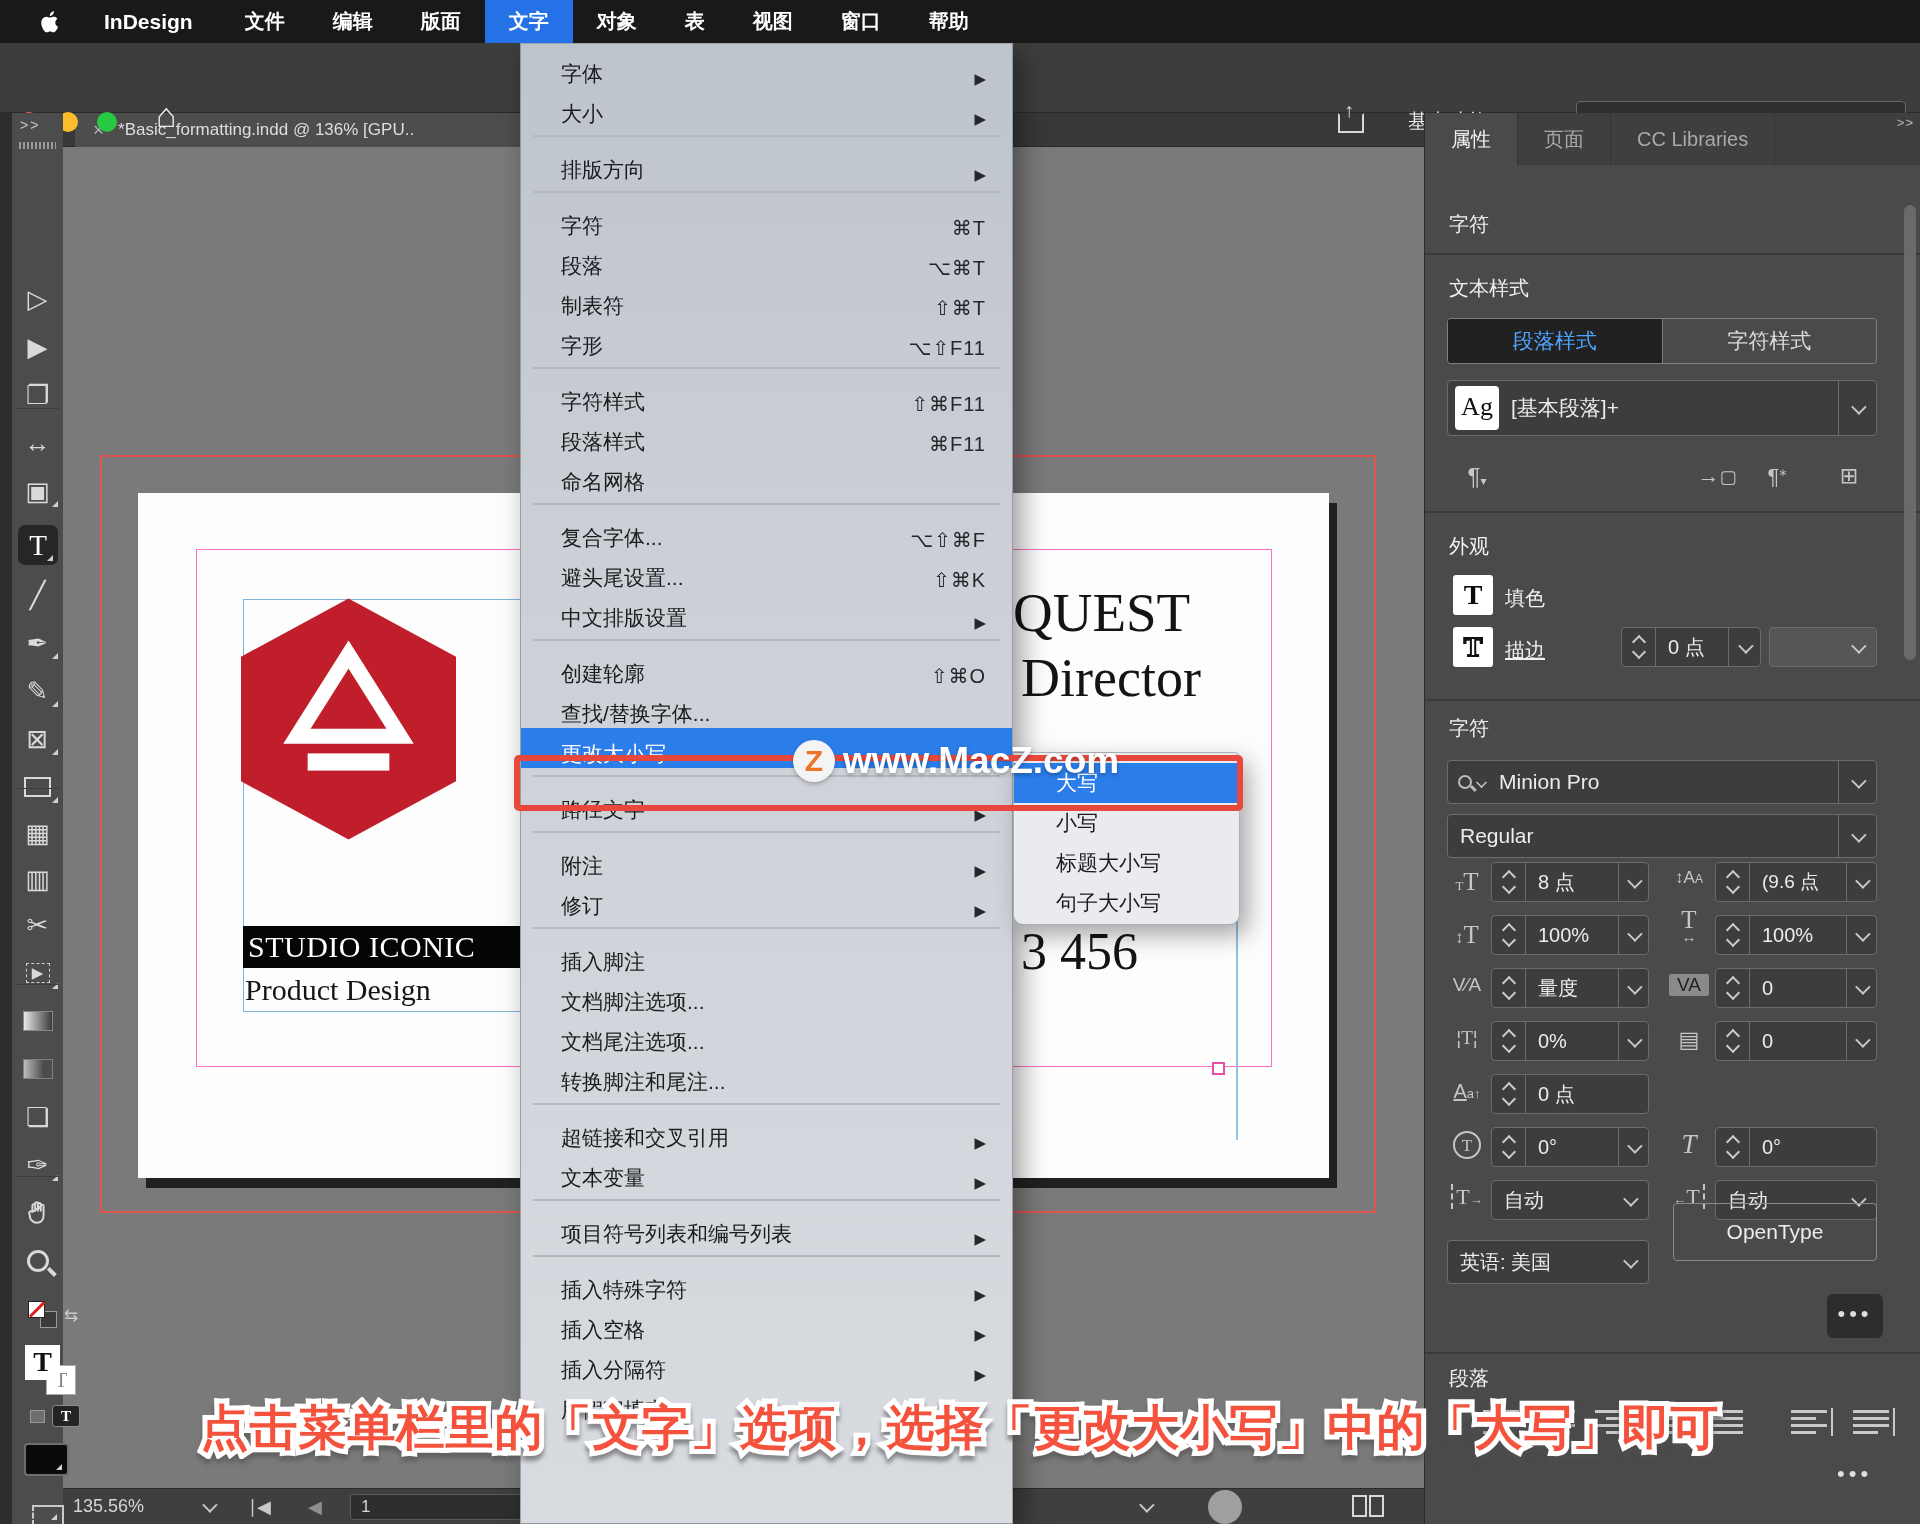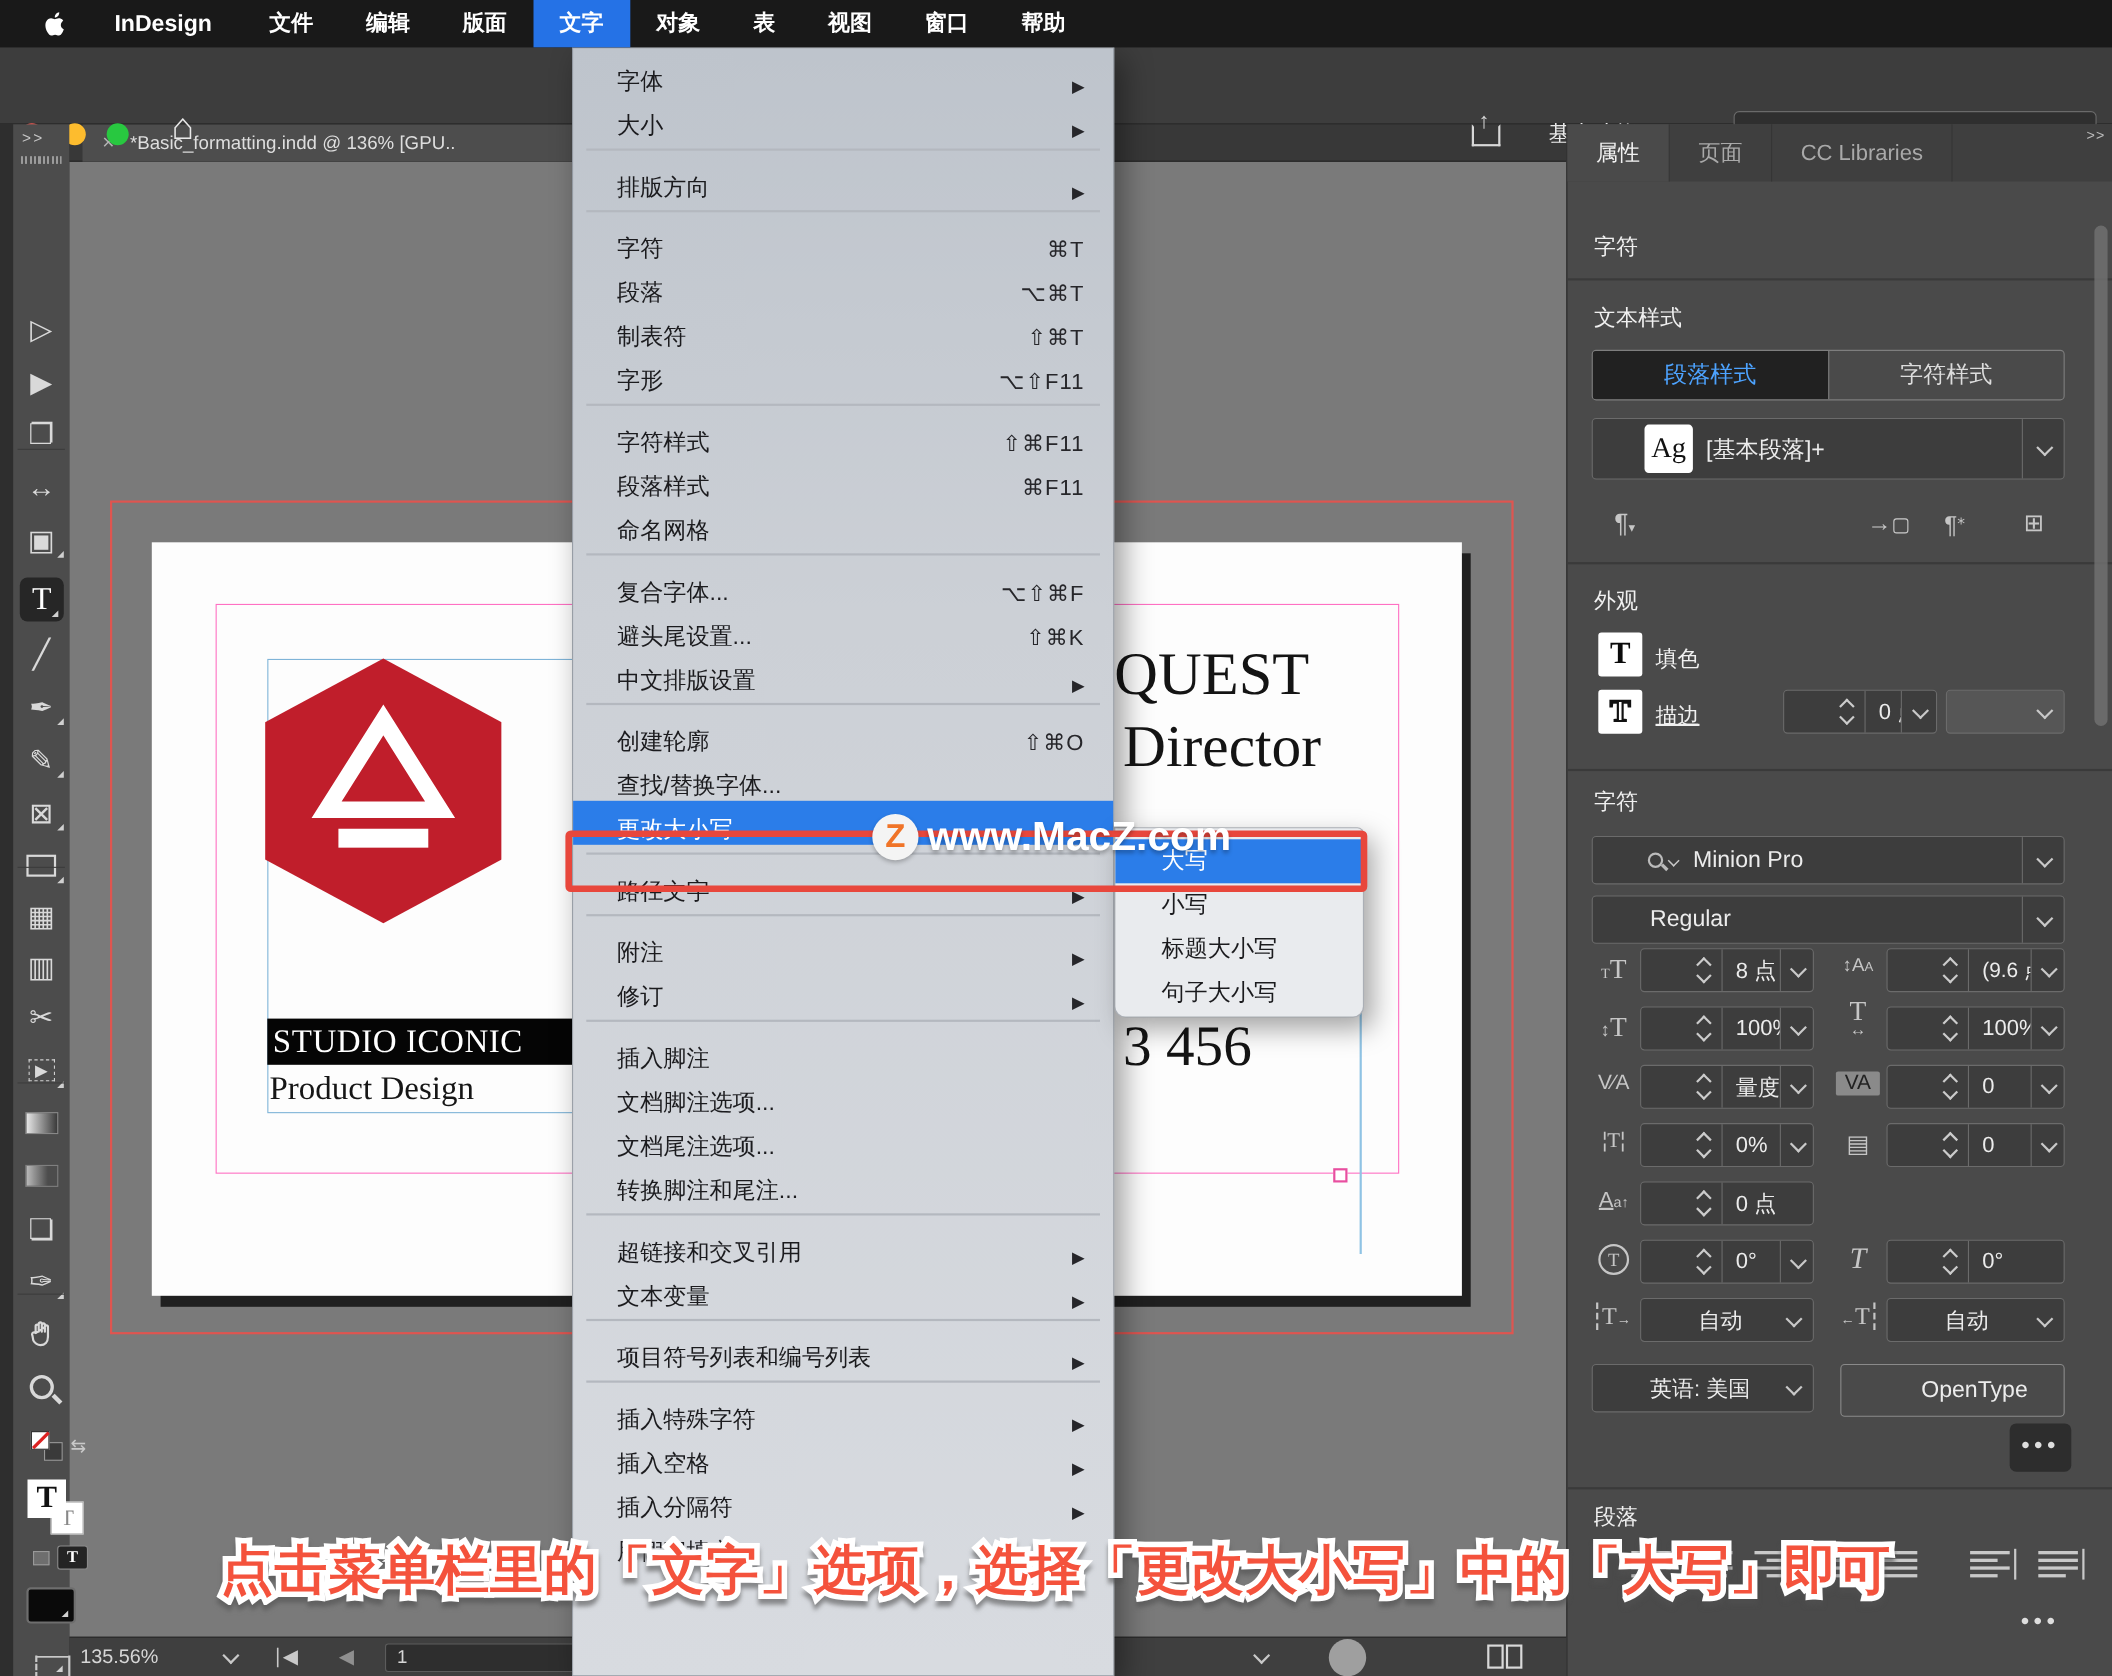--- a/index.html
+++ b/index.html
@@ -126,21 +126,21 @@
   .p-tab.active { background:#4a4a4a; color:#f2f2f2; }
   #panel-expand { position:absolute; right:6px; top:2px; color:#bbb; font-size:13px; letter-spacing:1px;}
   .p-h { position:absolute; left:24px; font-size:20px; color:#f0f0f0; }
   .p-sep { position:absolute; left:0; width:496px; height:1.5px; background:#3a3a3a; }
 
   .seg { position:absolute; left:22px; width:430px; height:46px; border:1.5px solid #7e7e7e; border-radius:4px; display:flex; overflow:hidden;}
   .seg > div { flex:1; text-align:center; line-height:43px; font-size:21px; color:#dcdcdc; }
   .seg .on { background:#212121; color:#4da3ff; }
   .seg > div + div { border-left:1.5px solid #7e7e7e; }
 
-  .dd { position:absolute; background:#3d3d3d; border:1px solid #6b6b6b; border-radius:4px; display:flex; align-items:center;padding-left:40px; }
+  .dd { position:absolute; background:#3d3d3d; border:1px solid #6b6b6b; border-radius:4px; display:flex; align-items:center; }
   .dd .val { flex:1; padding-left:12px; font-size:21px; color:#ececec; white-space:nowrap; overflow:hidden;}
   .dd .caret { width:38px; align-self:stretch; border-left:1px solid #6b6b6b; display:flex; align-items:center; justify-content:center;}
   .dd .caret.nb { border-left:none; }
   .stp-ud { width:34px; align-self:stretch; border-right:1px solid #6b6b6b; position:relative; }
   .stp-ud::before, .stp-ud::after { content:""; position:absolute; left:12px; width:8px; height:8px;
     border-right:2px solid #ccc; border-bottom:2px solid #ccc; }
   .stp-ud::before { top:9px; transform:rotate(-135deg); }
   .stp-ud::after  { bottom:9px; transform:rotate(45deg); }
   .cicon { position:absolute; width:44px; text-align:center; color:#c6c6c6; font-size:22px; }
   .cicon .sm { font-size:13px; } .cicon .lg { font-size:25px; }
@@ -597,21 +597,21 @@
         <span class="chv"></span>
       </div>
   </div>
 
   <div class="dd" style="left:22px; top:1127px; width:202px; height:44px;">
     <div class="val" style="font-size:20px;">英语: 美国</div>
     <div class="caret nb">
         <span class="chv"></span>
       </div>
   </div>
-  <div class="dd" style="left:248px; top:1127px; width:204px; height:48px; background:transparent; border:1.5px solid #8a8a8a; justify-content:center;">
+  <div class="dd" style="left:248px; top:1090px; width:204px; height:58px; background:transparent; border:1.5px solid #8a8a8a; justify-content:center;">
     <span style="font-size:21px; color:#ececec;">OpenType</span>
   </div>
   <div id="more-btn"><span class="dots">•••</span></div>
   <div class="p-sep" style="top:1239px;"></div>
 
   <div class="p-h" style="top:1252px;">段落</div>
   <div class="al w70l" style="left:58px;">
       <i></i>
       <i></i>
       <i></i>

